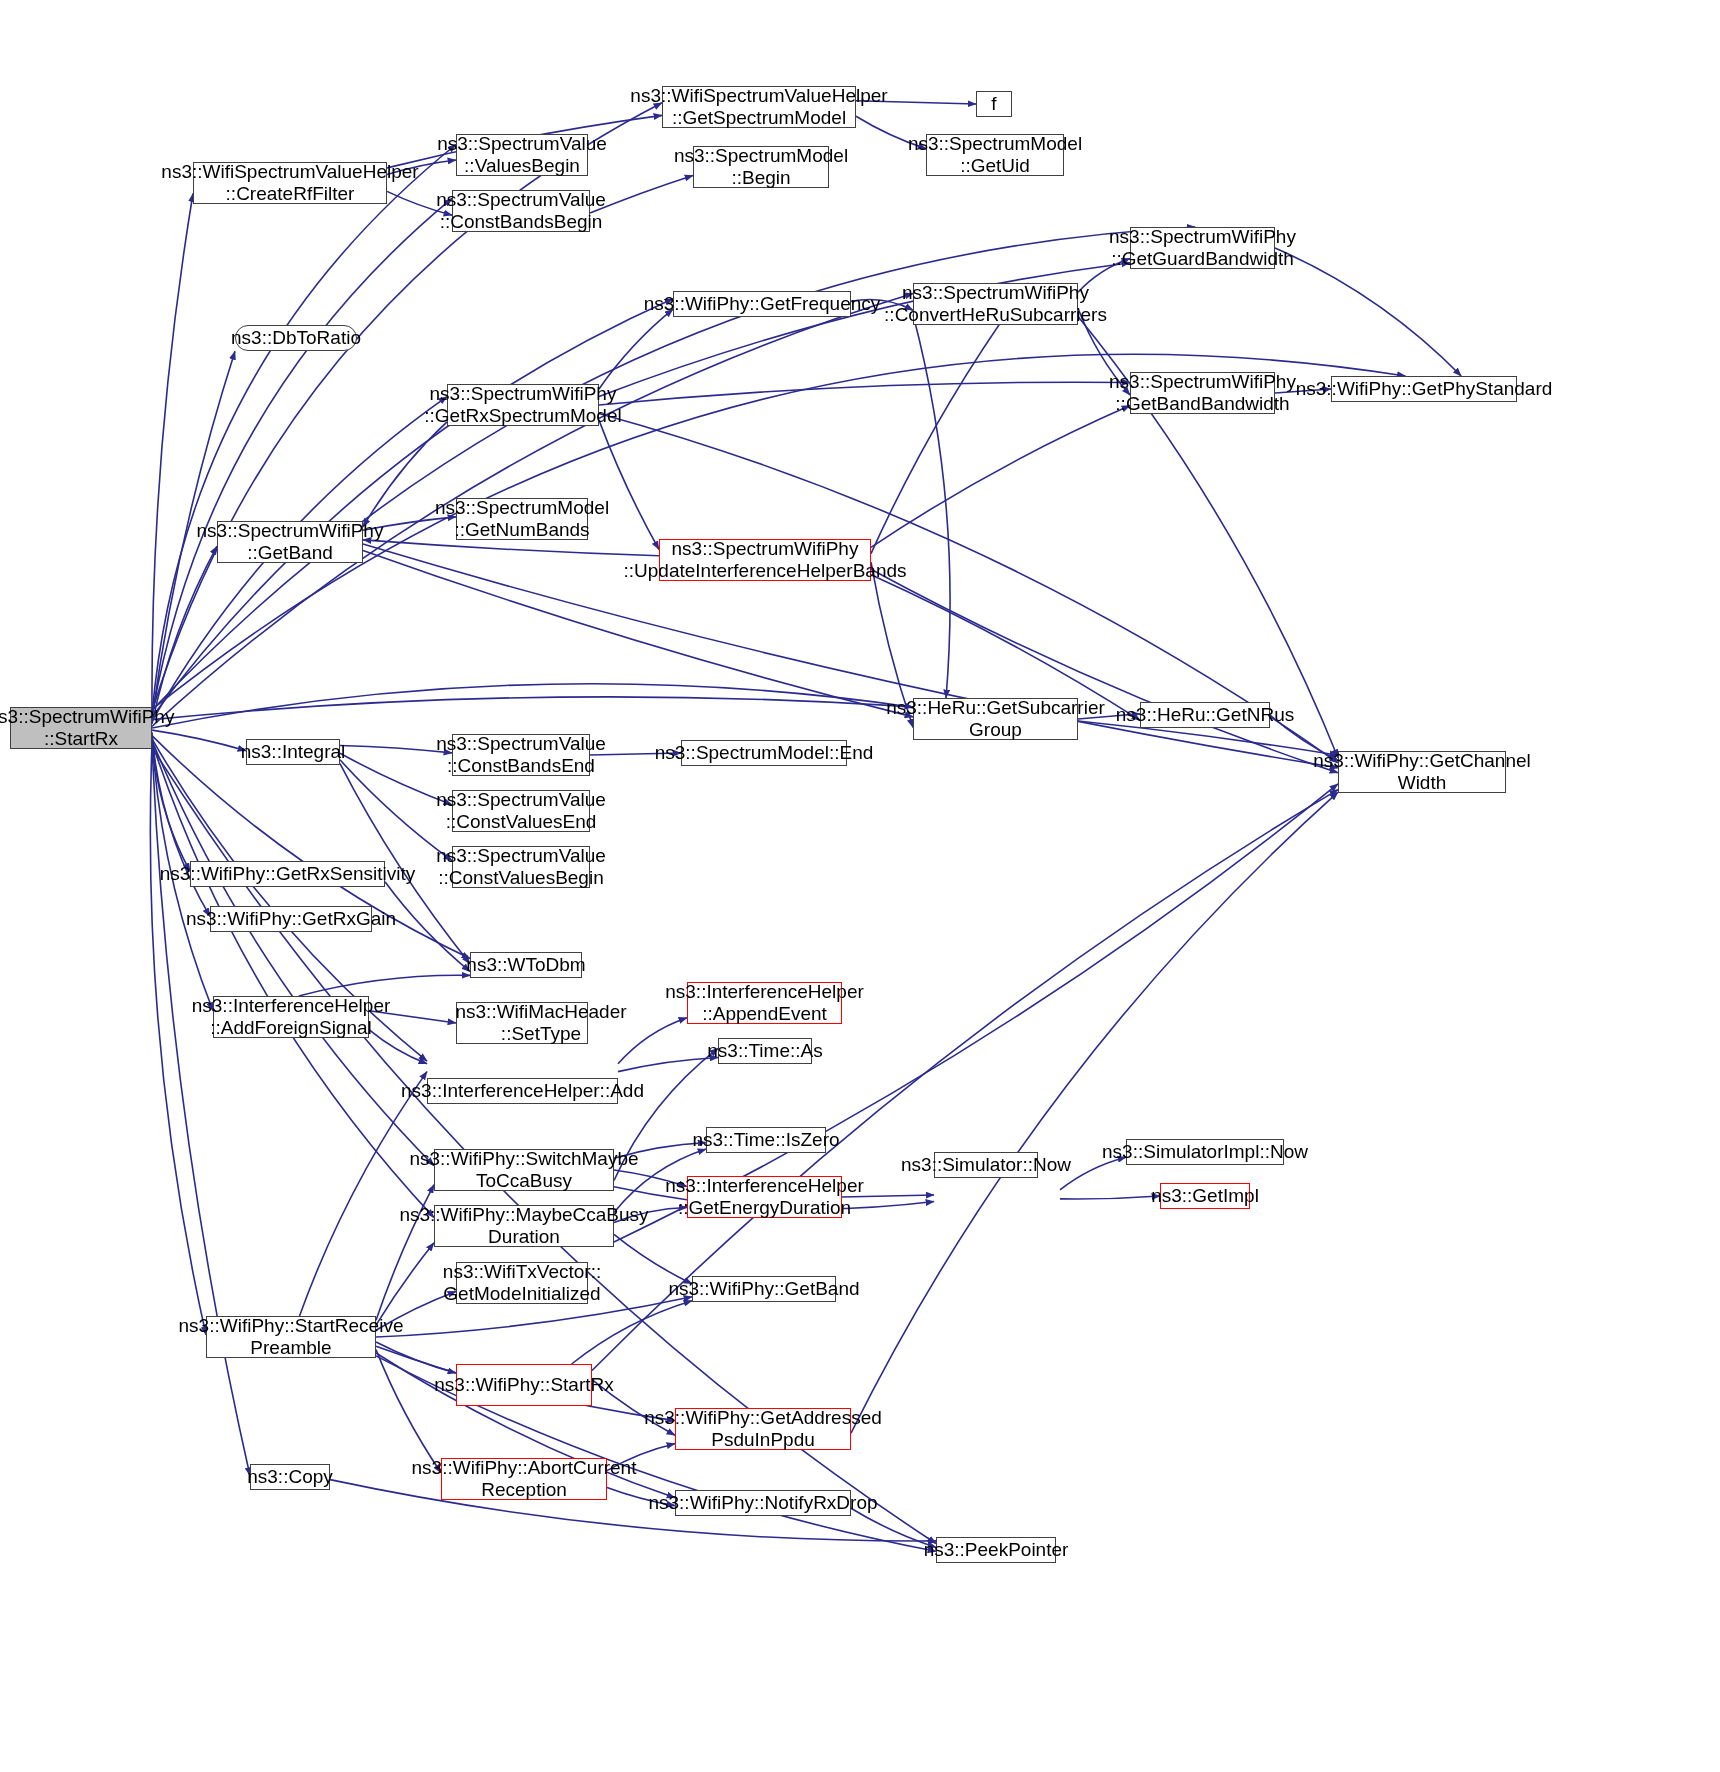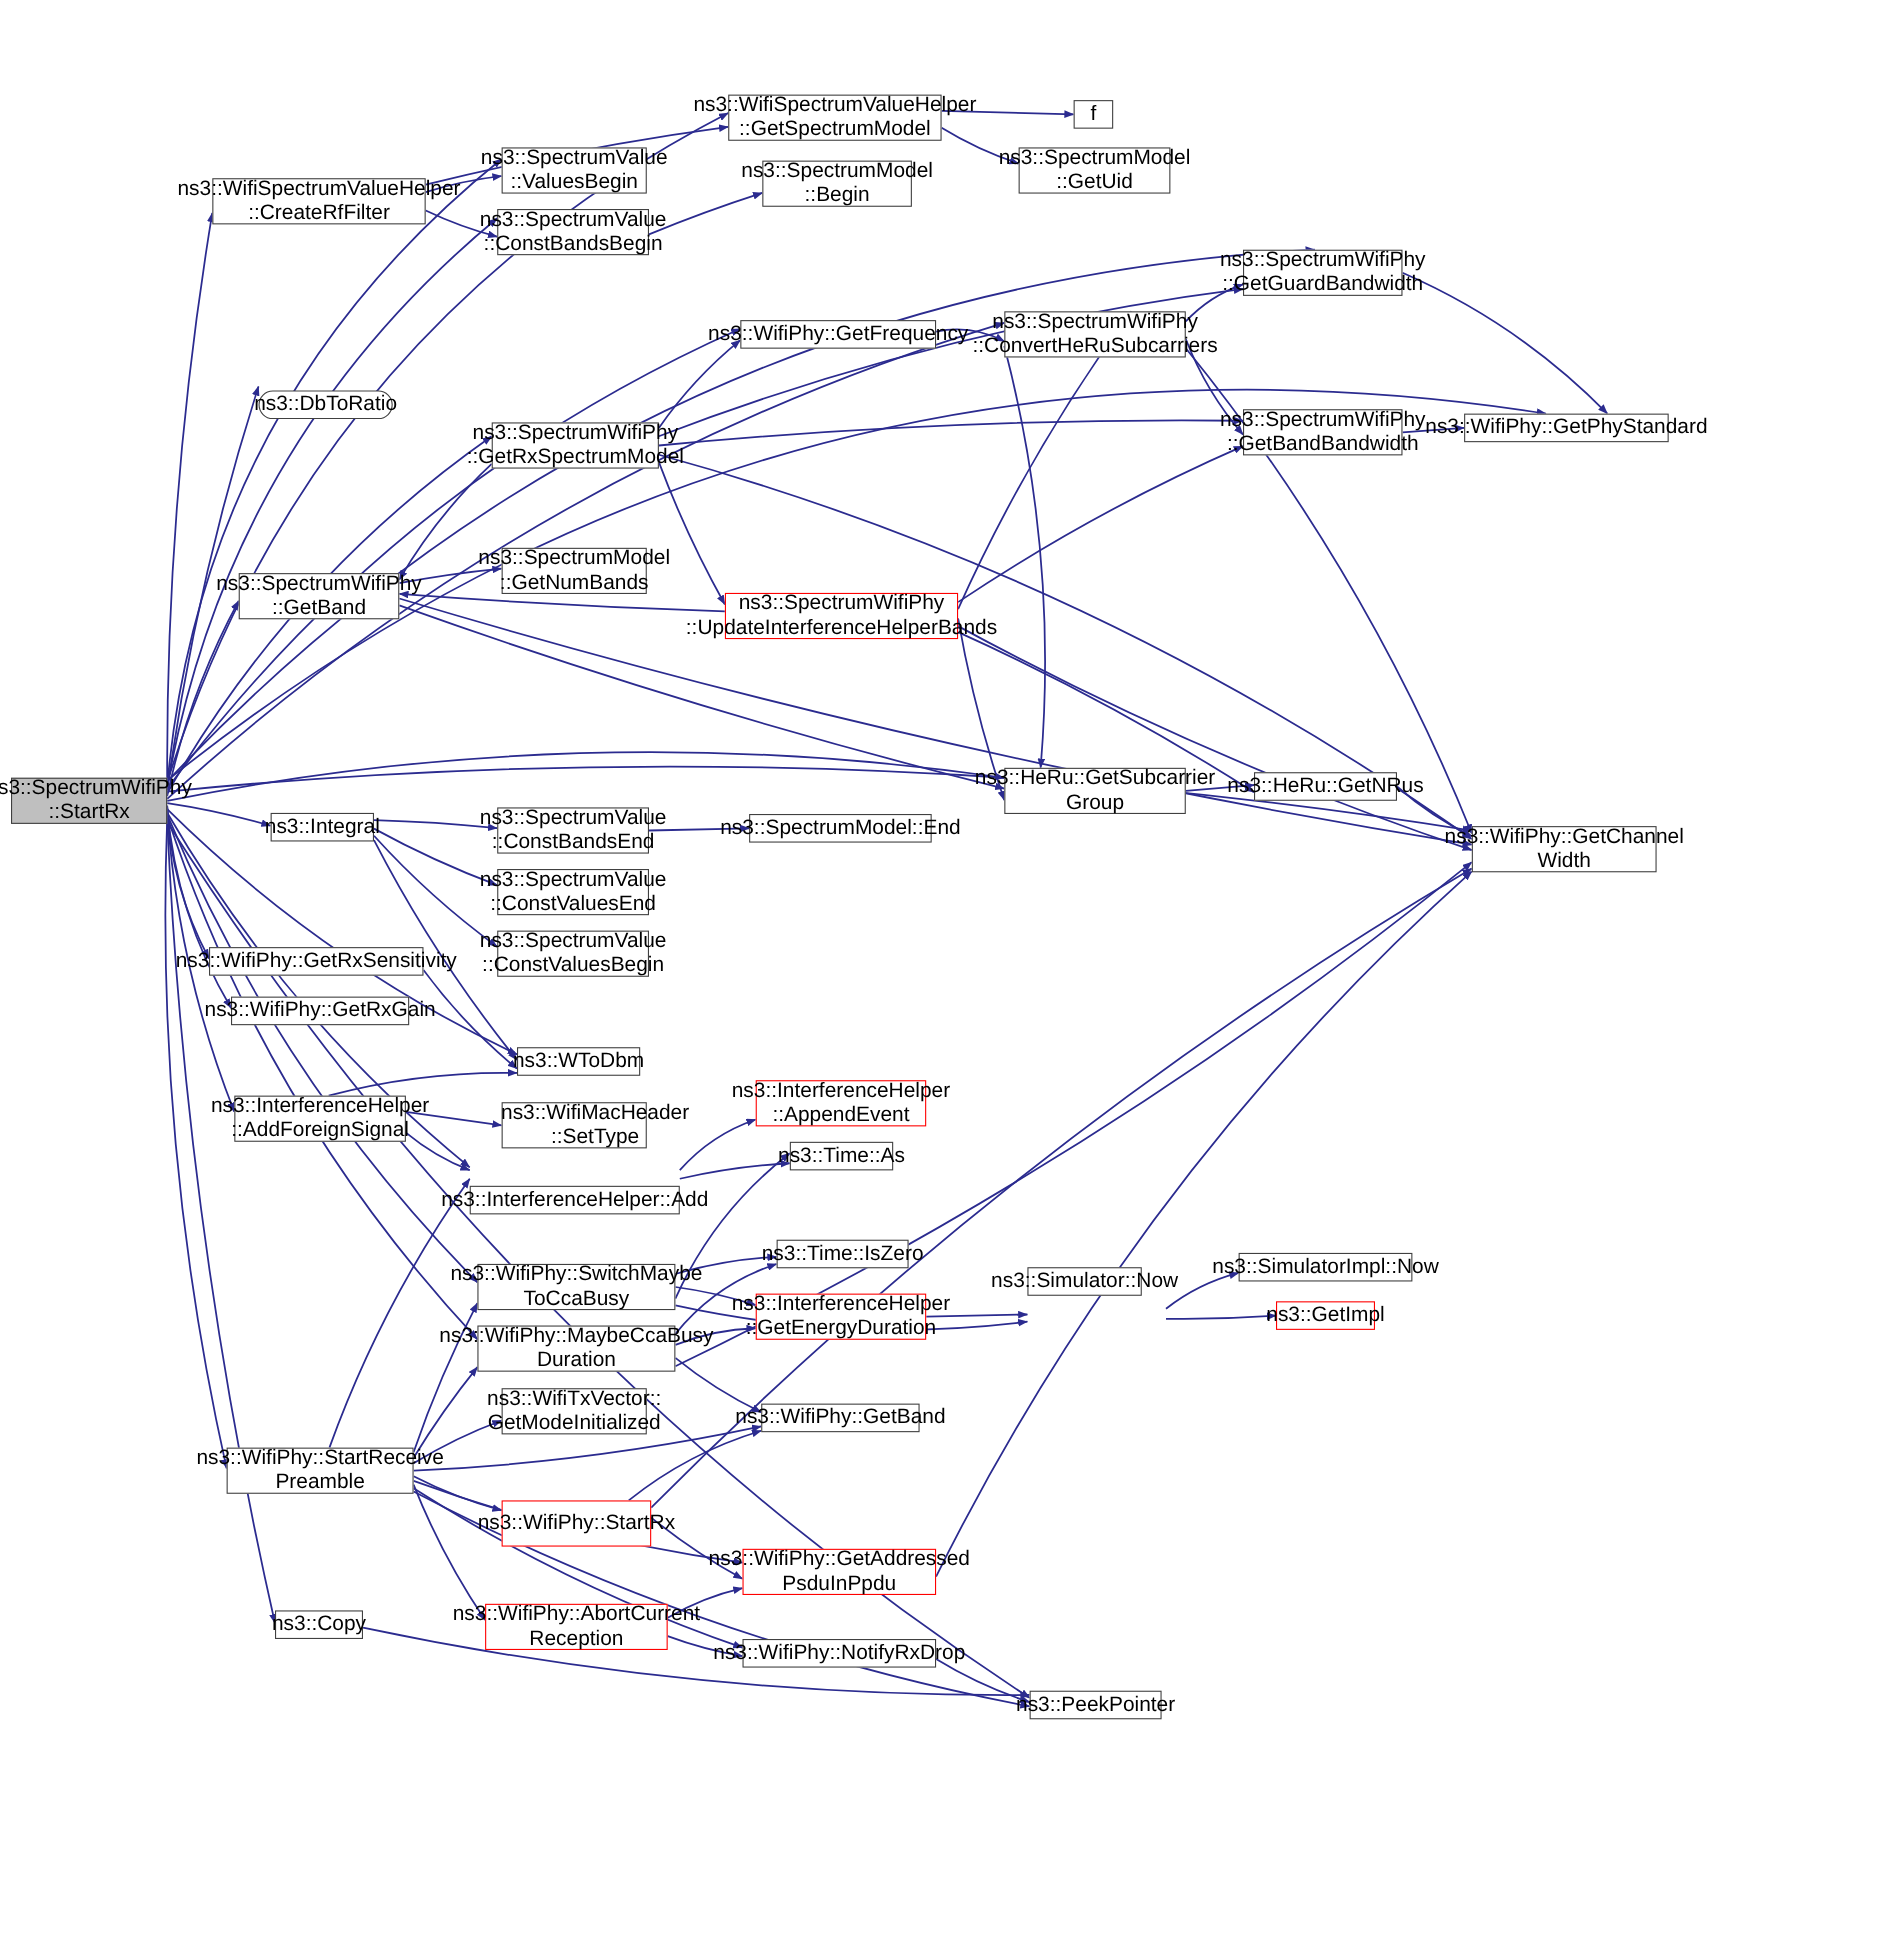--- a/index.html
+++ b/index.html
@@ -166,21 +166,21 @@
     <div class="node" style="left: 976px; top: 91px; width: 36px; height: 26px;">f</div>
     <div class="node" style="left: 693px; top: 146px; width: 136px; height: 42px;">ns3::SpectrumModel
 ::Begin</div>
     <div class="node" style="left: 926px; top: 134px; width: 138px; height: 42px;">ns3::SpectrumModel
 ::GetUid</div>
     <div class="node" style="left: 1130px; top: 227px; width: 145px; height: 42px;">ns3::SpectrumWifiPhy
 ::GetGuardBandwidth</div>
     <div class="node" style="left: 913px; top: 283px; width: 165px; height: 42px;">ns3::SpectrumWifiPhy
 ::ConvertHeRuSubcarriers</div>
     <div class="node" style="left: 673px; top: 291px; width: 178px; height: 26px;">ns3::WifiPhy::GetFrequency</div>
-    <div class="node" style="left: 235px; top: 355px; width: 122px; height: 26px; border-radius: 13px;">ns3::DbToRatio</div>
+    <div class="node" style="left: 235px; top: 325px; width: 122px; height: 26px; border-radius: 13px;">ns3::DbToRatio</div>
     <div class="node" style="left: 447px; top: 384px; width: 152px; height: 42px;">ns3::SpectrumWifiPhy
 ::GetRxSpectrumModel</div>
     <div class="node" style="left: 1130px; top: 372px; width: 145px; height: 42px;">ns3::SpectrumWifiPhy
 ::GetBandBandwidth</div>
     <div class="node" style="left: 1331px; top: 376px; width: 186px; height: 26px;">ns3::WifiPhy::GetPhyStandard</div>
     <div class="node" style="left: 456px; top: 498px; width: 132px; height: 42px;">ns3::SpectrumModel
 ::GetNumBands</div>
     <div class="node" style="left: 217px; top: 521px; width: 146px; height: 42px;">ns3::SpectrumWifiPhy
 ::GetBand</div>
     <div class="node red" style="left: 659px; top: 539px; width: 212px; height: 42px;">ns3::SpectrumWifiPhy

